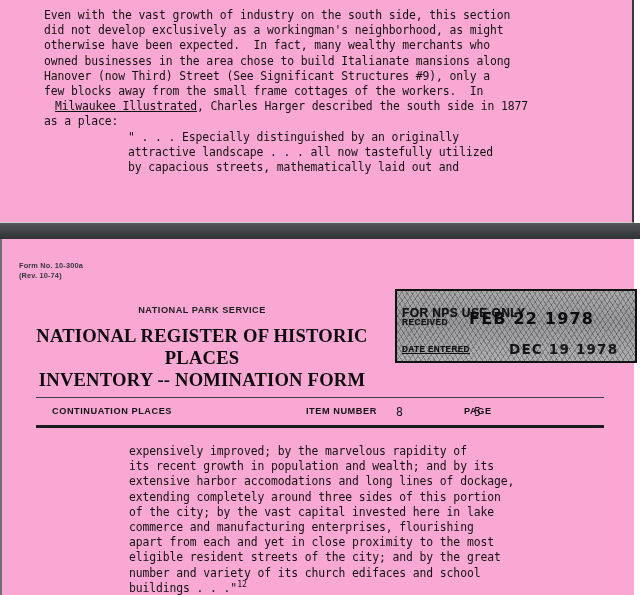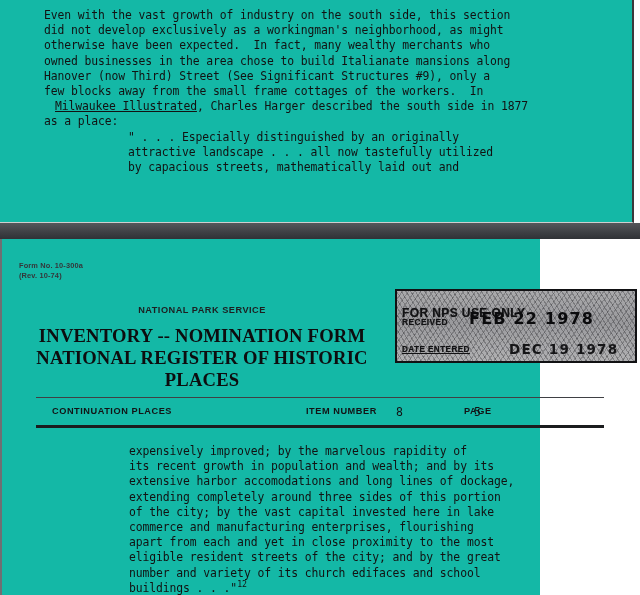--- a/index.html
+++ b/index.html
@@ -19,21 +19,21 @@
   
   .scan-stack {
     position: relative;
     width: 640px;
     height: 595px;
   }
 
   .page {
     position: absolute;
     left: 0;
-    background: #14b8a6;
+    background: #f9a8d4;
     box-sizing: border-box;
   }
 
   
   .page-top {
     top: 0;
     width: 634px;
     height: 223px;
     border-right: 2px solid #3a3a3c;
     border-bottom: 1px solid #cfcfcf;
@@ -45,21 +45,21 @@
     left: 0;
     top: 223px;
     width: 640px;
     height: 16px;
     background: linear-gradient(180deg, #55575b 0%, #3f4145 55%, #303236 100%);
   }
 
   
   .page-bottom {
     top: 239px;
-    width: 540px;
+    width: 634px;
     height: 356px;
     border-left: 2px solid #6e6f73;
   }
 
   
   .typed {
     font-family: "DejaVu Sans Mono", "Liberation Mono", monospace;
     font-size: 11.4px;
     line-height: 15.2px;
     color: #121212;
@@ -268,22 +268,22 @@
     <div class="form-no">
       <div>Form No. 10-300a</div>
       <div>(Rev. 10-74)</div>
     </div>
 
     <div class="agency-block">
       <div class="agency-line2">NATIONAL PARK SERVICE</div>
     </div>
 
     <div class="form-title">
+      <div>NATIONAL REGISTER OF HISTORIC PLACES</div>
       <div>INVENTORY -- NOMINATION FORM</div>
-      <div>NATIONAL REGISTER OF HISTORIC PLACES</div>
     </div>
 
     <div class="stamp-box">
       <div class="stamp-label stamp-nps-use">FOR NPS USE ONLY</div>
       <div class="stamp-label stamp-received">RECEIVED</div>
       <div class="stamp-date stamp-date-received">FEB 22 1978</div>
       <div class="stamp-label stamp-dateentered">DATE ENTERED</div>
       <div class="stamp-date stamp-date-entered">DEC 19 1978</div>
     </div>
 

